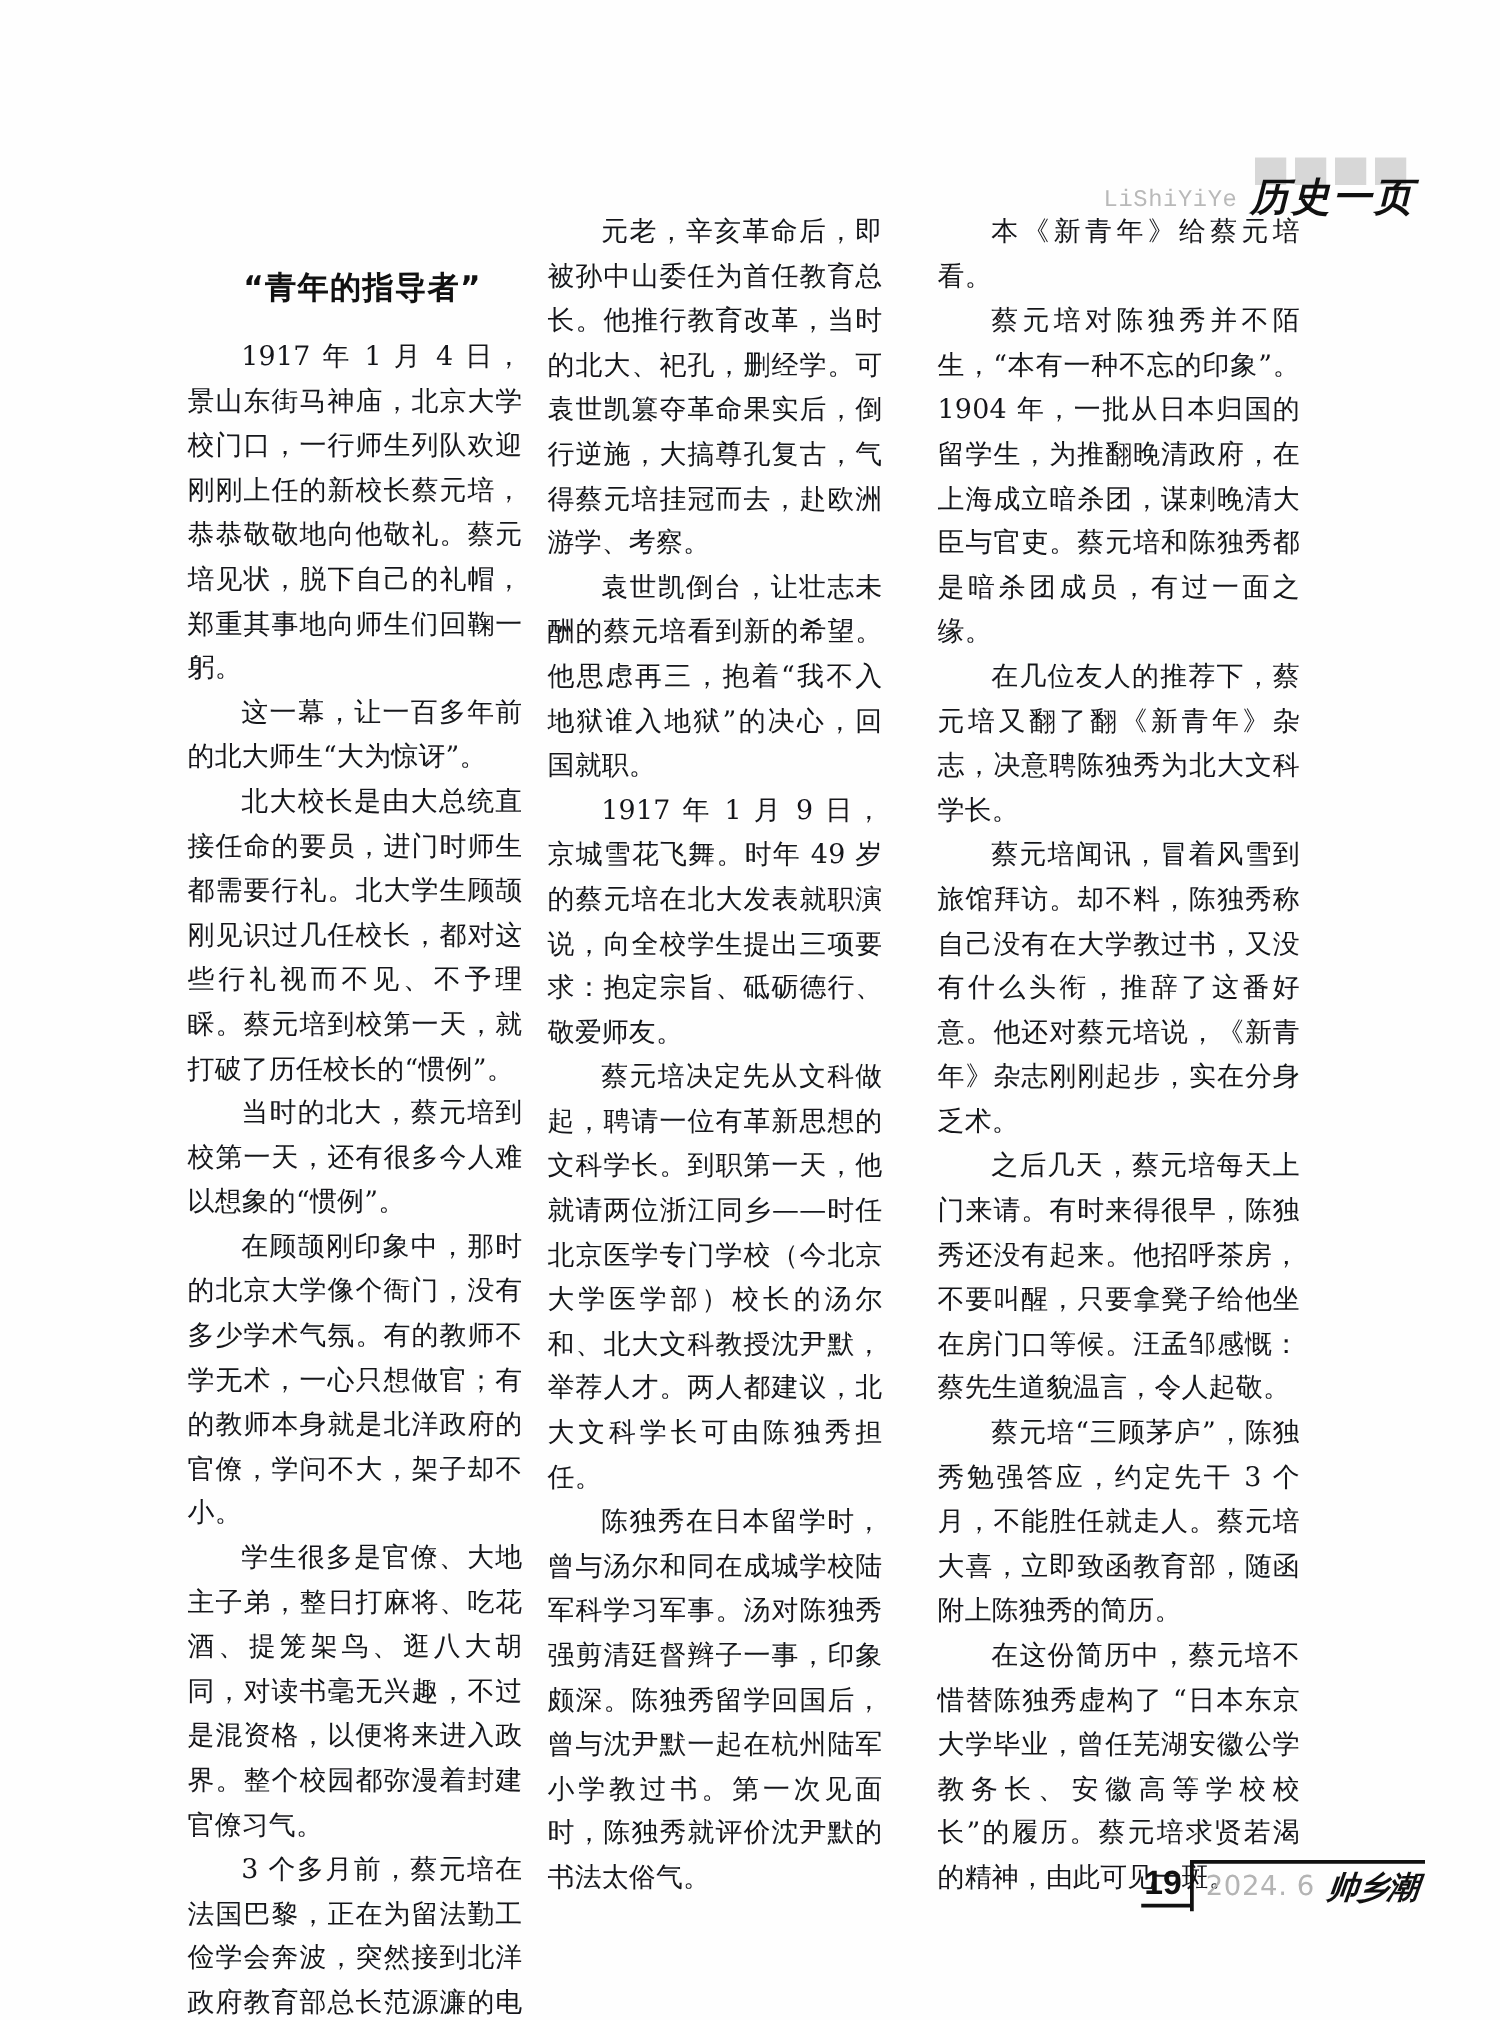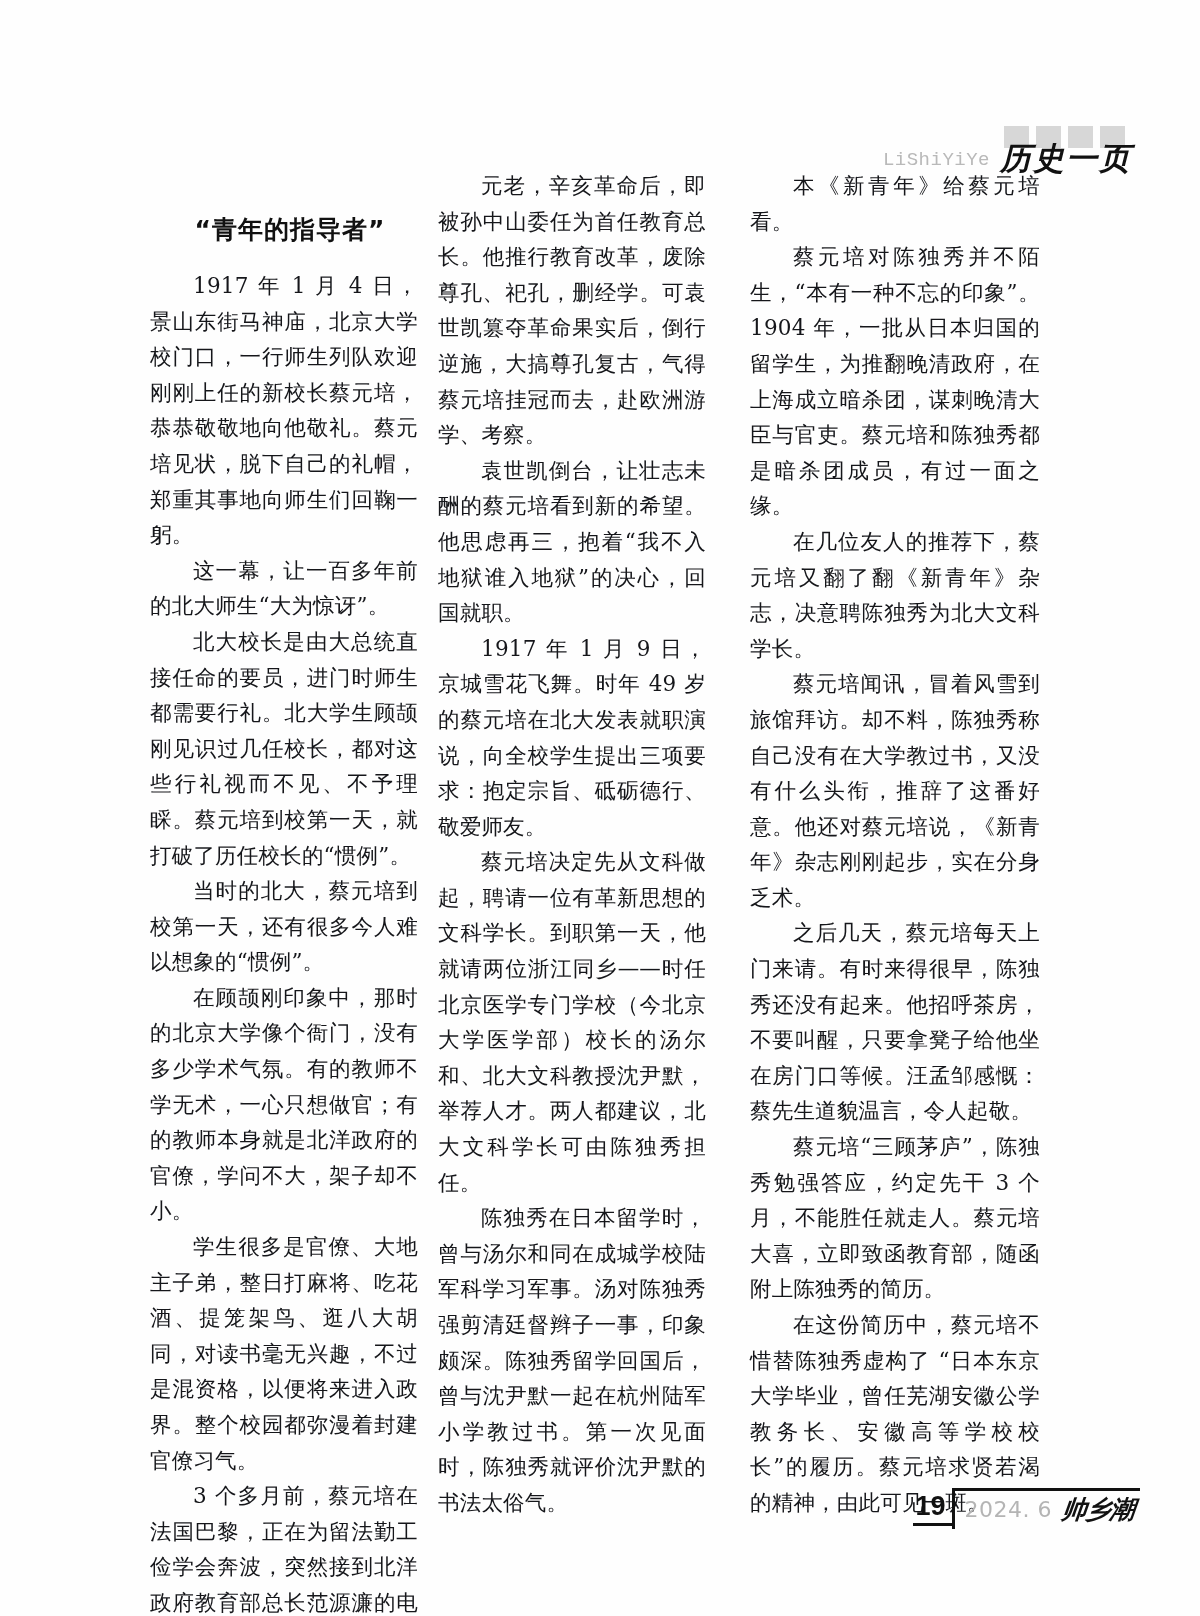--- a/index.html
+++ b/index.html
@@ -184,21 +184,21 @@
       <p>1917 年 1 月 4 日，景山东街马神庙，北京大学校门口，一行师生列队欢迎刚刚上任的新校长蔡元培，恭恭敬敬地向他敬礼。蔡元培见状，脱下自己的礼帽，郑重其事地向师生们回鞠一躬。</p>
       <p>这一幕，让一百多年前的北大师生“大为惊讶”。</p>
       <p>北大校长是由大总统直接任命的要员，进门时师生都需要行礼。北大学生顾颉刚见识过几任校长，都对这些行礼视而不见、不予理睬。蔡元培到校第一天，就打破了历任校长的“惯例”。</p>
       <p>当时的北大，蔡元培到校第一天，还有很多今人难以想象的“惯例”。</p>
       <p>在顾颉刚印象中，那时的北京大学像个衙门，没有多少学术气氛。有的教师不学无术，一心只想做官；有的教师本身就是北洋政府的官僚，学问不大，架子却不小。</p>
       <p>学生很多是官僚、大地主子弟，整日打麻将、吃花酒、提笼架鸟、逛八大胡同，对读书毫无兴趣，不过是混资格，以便将来进入政界。整个校园都弥漫着封建官僚习气。</p>
       <p>3 个多月前，蔡元培在法国巴黎，正在为留法勤工俭学会奔波，突然接到北洋政府教育部总长范源濂的电报，邀请他担任北大校长一职。身边老友纷纷劝他不要蹚这池浑水，“北大腐败极了，进去若不能整顿，反于自己的声名有碍”。</p>
 
     </div>
     <div class="col col-2">
-      <p>元老，辛亥革命后，即被孙中山委任为首任教育总长。他推行教育改革，废除尊孔、祀孔，删经学。可袁世凯篡夺革命果实后，倒行逆施，大搞尊孔复古，气得蔡元培挂冠而去，赴欧洲游学、考察。</p>
+      <p>元老，辛亥革命后，即被孙中山委任为首任教育总长。他推行教育改革，当时的北大、祀孔，删经学。可袁世凯篡夺革命果实后，倒行逆施，大搞尊孔复古，气得蔡元培挂冠而去，赴欧洲游学、考察。</p>
       <p>袁世凯倒台，让壮志未酬的蔡元培看到新的希望。他思虑再三，抱着“我不入地狱谁入地狱”的决心，回国就职。</p>
       <p>1917 年 1 月 9 日，京城雪花飞舞。时年 49 岁的蔡元培在北大发表就职演说，向全校学生提出三项要求：抱定宗旨、砥砺德行、敬爱师友。</p>
       <p>蔡元培决定先从文科做起，聘请一位有革新思想的文科学长。到职第一天，他就请两位浙江同乡——时任北京医学专门学校（今北京大学医学部）校长的汤尔和、北大文科教授沈尹默，举荐人才。两人都建议，北大文科学长可由陈独秀担任。</p>
       <p>陈独秀在日本留学时，曾与汤尔和同在成城学校陆军科学习军事。汤对陈独秀强剪清廷督辫子一事，印象颇深。陈独秀留学回国后，曾与沈尹默一起在杭州陆军小学教过书。第一次见面时，陈独秀就评价沈尹默的书法太俗气。</p>
 
     </div>
     <div class="col col-3">
       <p>本《新青年》给蔡元培看。</p>
       <p>蔡元培对陈独秀并不陌生，“本有一种不忘的印象”。1904 年，一批从日本归国的留学生，为推翻晚清政府，在上海成立暗杀团，谋刺晚清大臣与官吏。蔡元培和陈独秀都是暗杀团成员，有过一面之缘。</p>
       <p>在几位友人的推荐下，蔡元培又翻了翻《新青年》杂志，决意聘陈独秀为北大文科学长。</p>

